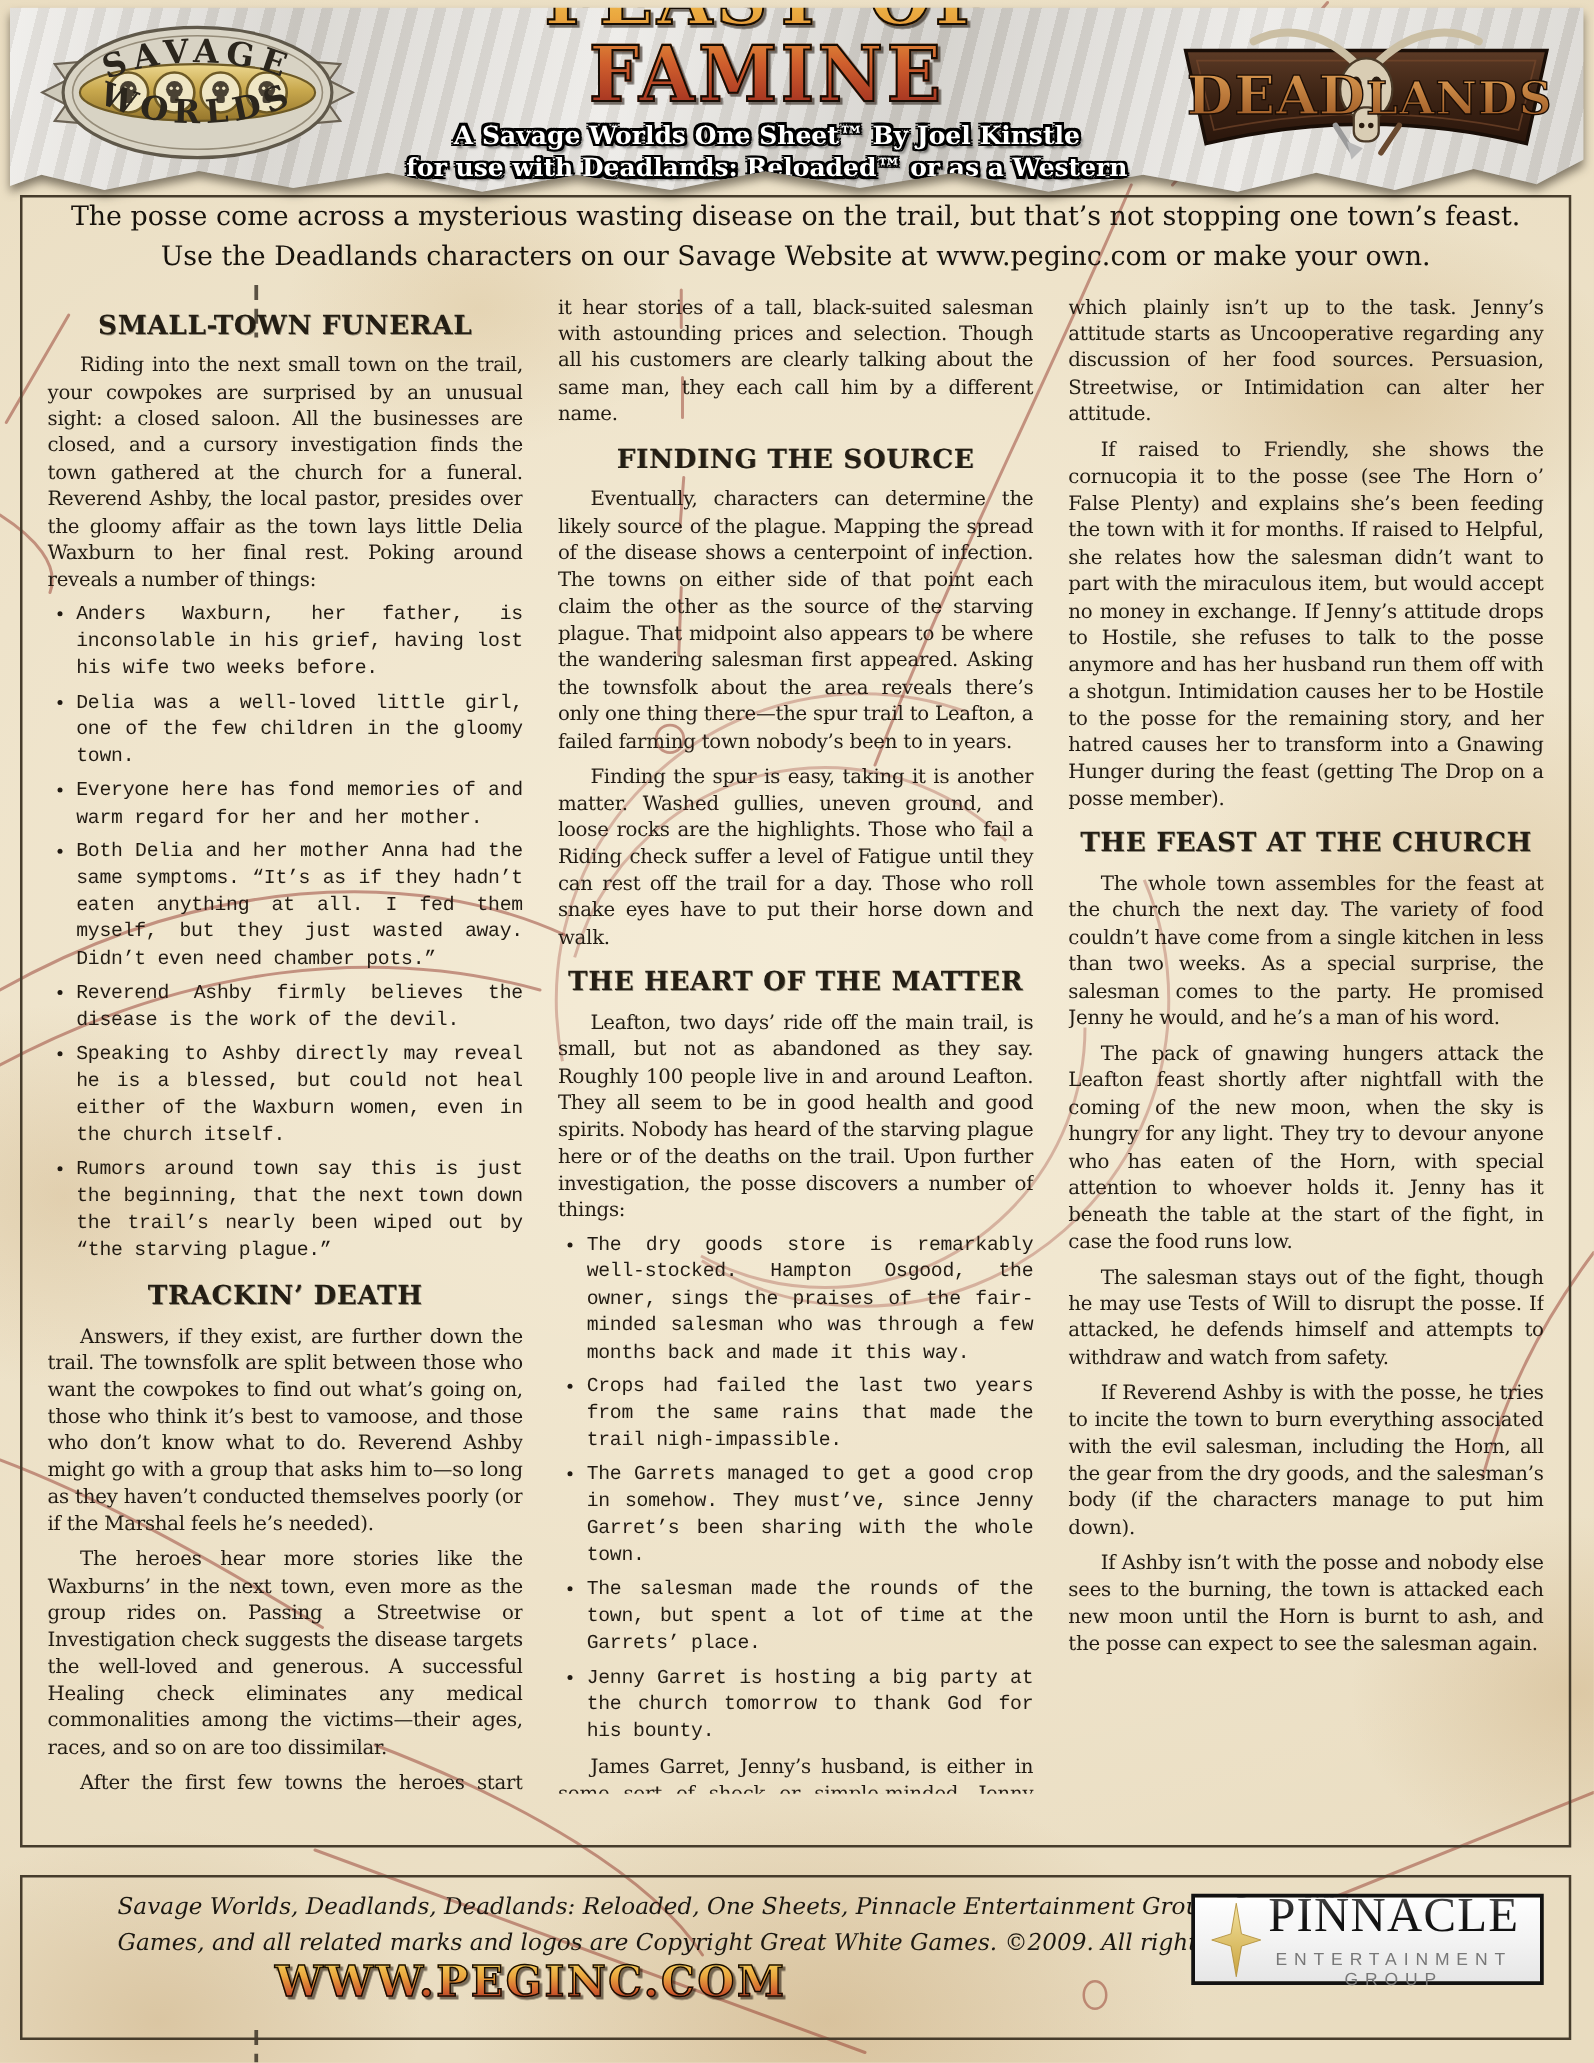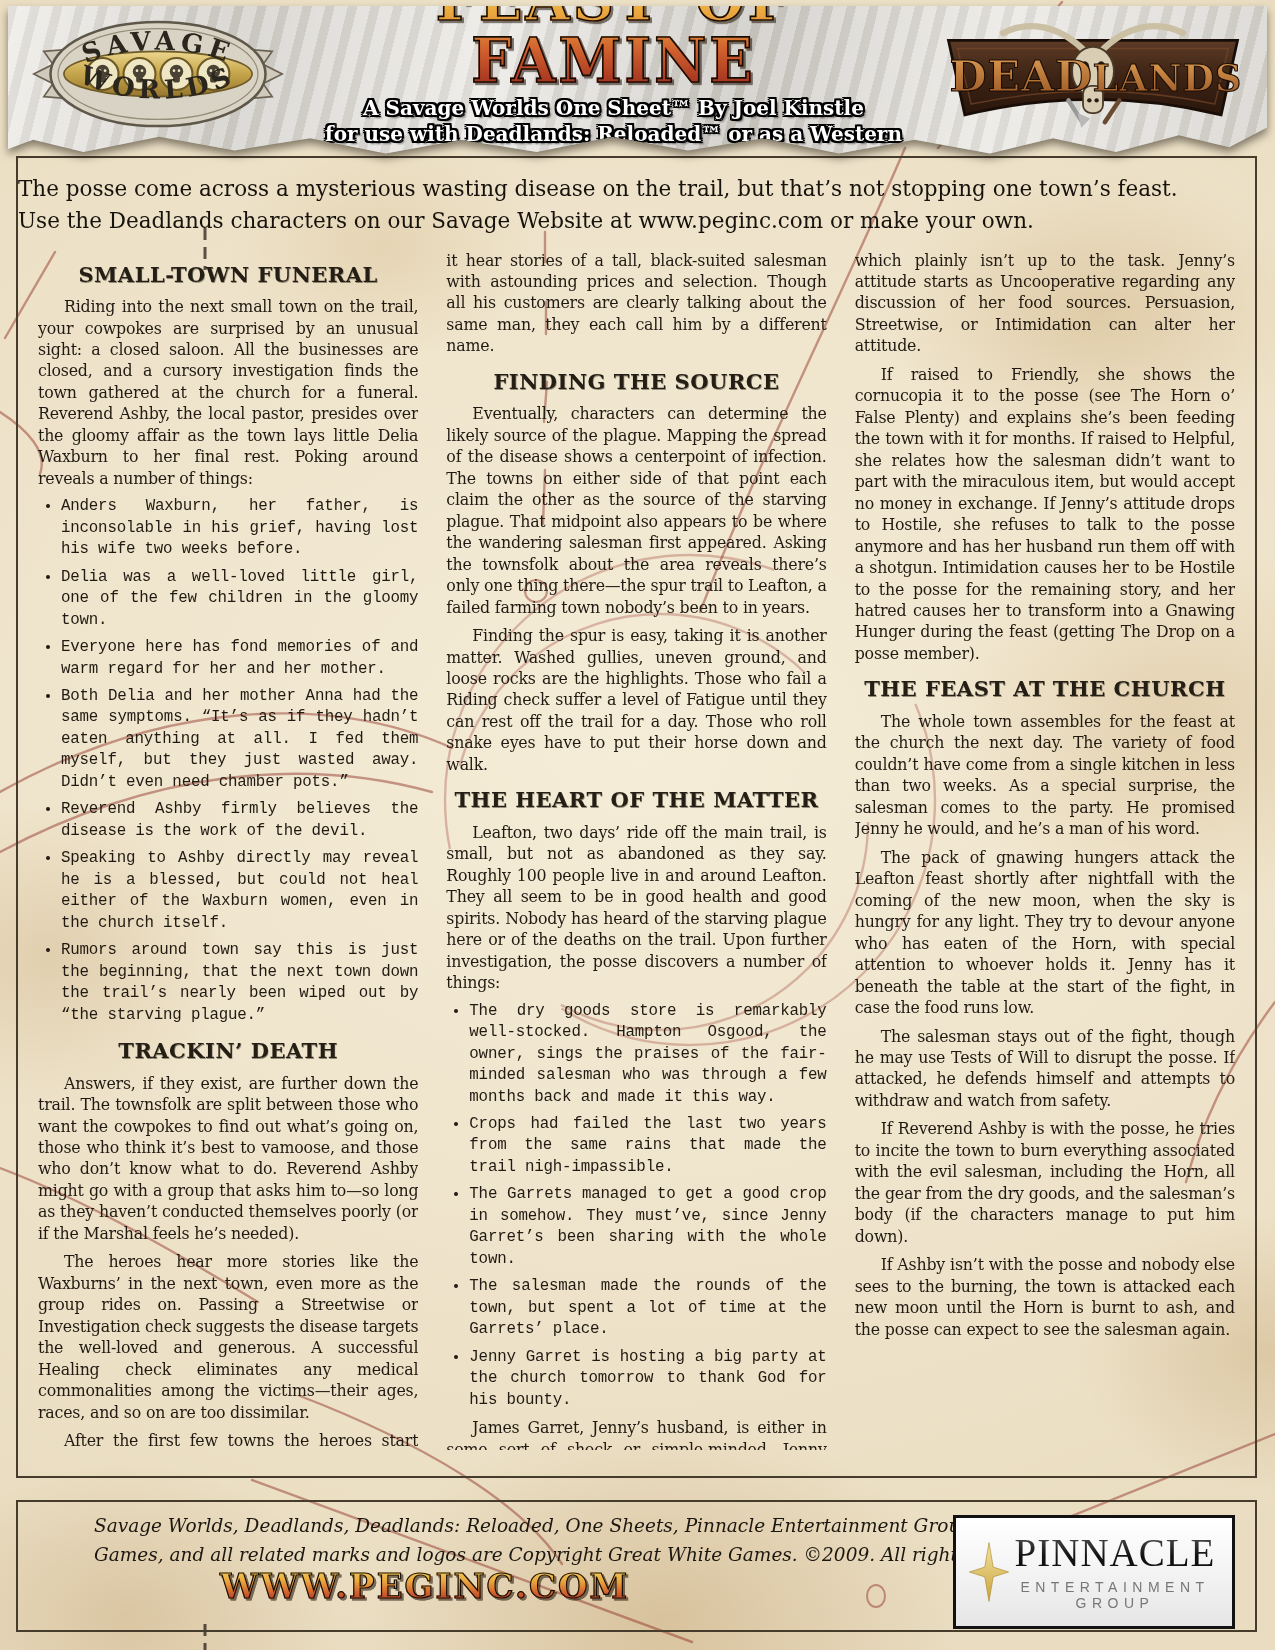--- a/index.html
+++ b/index.html
@@ -39,38 +39,38 @@
     -webkit-text-stroke:1.6px #160d05;
     filter:drop-shadow(2px 2px 0 rgba(25,14,6,.55));}
   .page-title{font-size:57px;letter-spacing:3px;word-spacing:10px;line-height:1;transform:scaleY(1.08);}
   .subtitle{color:#fff;font-weight:bold;font-size:20px;line-height:1.3;
     text-shadow:-2px -2px 0 #000,2px -2px 0 #000,-2px 2px 0 #000,2px 2px 0 #000,0 -2px 0 #000,0 2px 0 #000,-2px 0 0 #000,2px 0 0 #000,3px 3px 2px rgba(0,0,0,.55);}
   .subtitle.first{margin-top:9px;}
 
   
   .content-box{position:absolute;top:156px;left:16px;width:1241px;height:1322px;
     border:2px solid #463c2c;box-sizing:border-box;z-index:2;}
-  .intro{margin:0;padding-top:15px;text-align:left;font-size:21.5px;line-height:1.5;color:#17120c;}
+  .intro{margin:0;text-align:center;font-size:21.5px;line-height:1.5;color:#17120c;}
   .cols{display:flex;gap:28px;padding:12px 20px 0;height:1212px;overflow:hidden;box-sizing:border-box;}
   .col{flex:1;overflow:hidden;font-size:15.8px;line-height:1.36;color:#211a12;letter-spacing:-.2px;}
   .col p{margin:0 0 7px;text-indent:26px;text-align:justify;}
   .col p.noind{text-indent:0;}
   .col h2{text-align:center;font-size:21px;font-weight:bold;letter-spacing:.5px;
     margin:11px 0 7px;color:#241e14;text-shadow:.6px .6px 0 rgba(36,30,20,.45);}
   .col ul{margin:0 0 6px;padding-left:23px;}
   .col li{margin-bottom:6px;text-align:justify;font-family:Liberation Mono, monospace;}
 
   
   .footer-box{position:absolute;top:1500px;left:16px;width:1241px;height:132px;
     border:2px solid #463c2c;box-sizing:border-box;z-index:2;}
   .copyright{position:absolute;left:76px;top:10px;font-style:italic;font-size:18.5px;
     line-height:1.55;color:#1b1710;white-space:nowrap;}
   .peginc{position:absolute;left:202px;top:64px;font-size:34px;letter-spacing:2px;
     -webkit-text-stroke:1.2px #160d05;}
-  .pinnacle{position:absolute;right:20px;top:13px;width:282px;height:114px;
+  .pinnacle{position:absolute;right:20px;top:13px;width:282px;height:73px;
     background:linear-gradient(180deg,#ffffff 0%,#f2f2f2 55%,#e6e6e6 100%);
     border:3px solid #121212;box-sizing:border-box;
     display:flex;align-items:center;padding:0 12px;}
   .pin-star{width:42px;height:84px;flex:0 0 auto;}
   .pin-text{flex:1;text-align:center;}
   .pin-name{font-family:"Liberation Serif",serif;font-size:39px;line-height:1;color:#262626;
     letter-spacing:1px;background:linear-gradient(180deg,#555 0%,#111 60%);
     -webkit-background-clip:text;background-clip:text;color:transparent;}
   .pin-tag{margin-top:7px;font-family:"Liberation Sans",sans-serif;font-size:14px;
     letter-spacing:5.5px;color:#777;}

